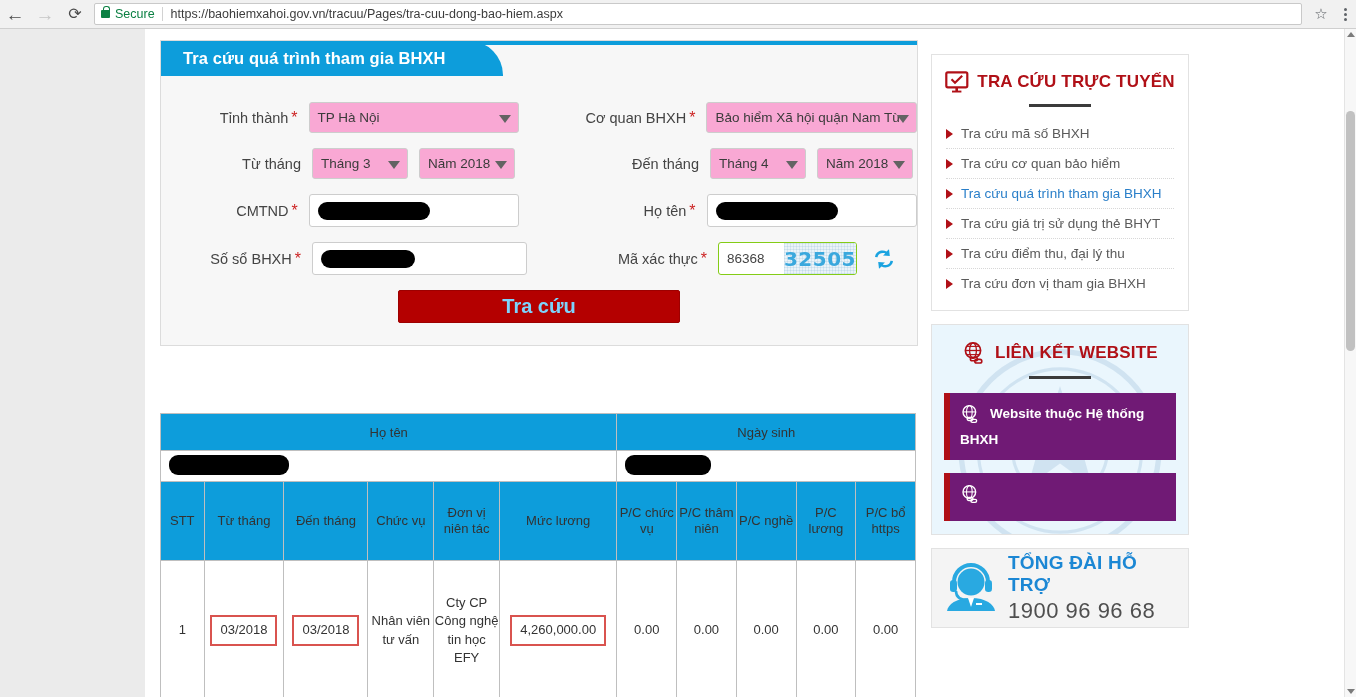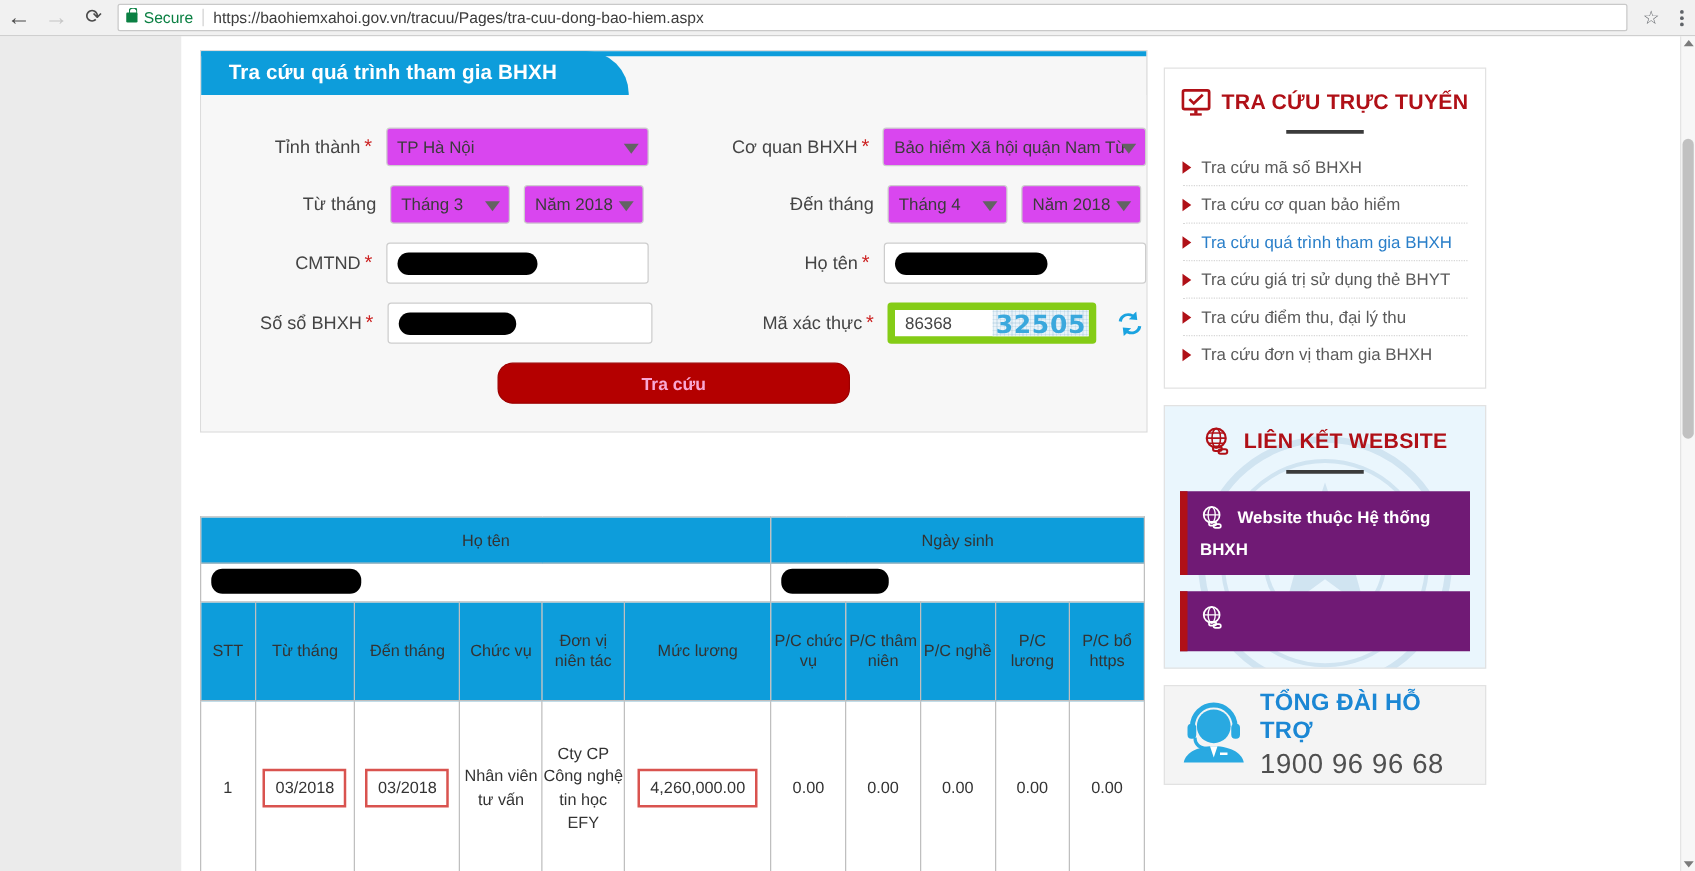--- a/index.html
+++ b/index.html
@@ -58,51 +58,51 @@
   }
   #form-tab-title{color:#fff;font-weight:bold;font-size:16.5px;padding-left:22px;letter-spacing:.1px;white-space:nowrap;}
   #form-tab-strip{position:absolute;left:0;top:0;width:756px;height:4px;background:#0d9ddb;}
   #form-body{padding:26px 0 22px 0;background:#f7f7f7;}
   .frow{display:flex;align-items:center;margin-bottom:15px;}
   .fcell{display:flex;align-items:center;}
   .flabel{font-size:14.5px;color:#444;text-align:right;white-space:nowrap;}
   .req{color:#cc2222;margin-left:3px;}
   .ctrl{margin-left:11px;}
   select, .fakeselect{
-    height:31px;box-sizing:border-box;background:#d946ef;border:1px solid #cdcdcd;border-radius:3px;
+    height:31px;box-sizing:border-box;background:#f9a8d4;border:1px solid #cdcdcd;border-radius:3px;
     font-family:"Liberation Sans",sans-serif;font-size:13.5px;color:#3b3b3b;
     padding:0 26px 0 8px;display:flex;align-items:center;position:relative;
     white-space:nowrap;overflow:hidden;
   }
   .fakeselect .arrow{
     position:absolute;right:7px;top:50%;margin-top:-3px;width:0;height:0;
     border-left:6px solid transparent;border-right:6px solid transparent;border-top:8px solid #636363;
   }
   .textbox{
     height:33px;box-sizing:border-box;background:#fff;border:1px solid #cdcdcd;border-radius:3px;
     font-size:13.5px;color:#3b3b3b;padding:0 8px;display:flex;align-items:center;position:relative;
   }
   .redact{height:18px;background:#000;border-radius:9px;}
   
-  #captcha-wrap{width:167px;height:33px;border:6px solid #84cc16;background:#fff;border-radius:3px;
+  #captcha-wrap{width:139px;height:33px;border:1px solid #84cc16;background:#fff;border-radius:3px;
                 display:flex;align-items:center;overflow:hidden;box-sizing:border-box;}
   #captcha-input{font-size:13.5px;color:#444;padding-left:8px;width:80px;}
   #captcha-img{
     width:87px;height:31px;display:flex;align-items:center;justify-content:center;
     background:
       repeating-linear-gradient(0deg,rgba(120,170,200,.18) 0 1px,transparent 1px 3px),
       repeating-linear-gradient(90deg,rgba(120,170,200,.18) 0 1px,transparent 1px 3px),
       #eaf3f9;
   }
   #captcha-text{font-size:20px;font-weight:bold;color:#3aa8dd;letter-spacing:.5px;font-family:"DejaVu Sans",sans-serif;}
   #refresh-icon{margin-left:14px;width:26px;height:26px;}
   #submit-row{display:flex;justify-content:center;margin-top:8px;}
   #submit-btn{
-    width:280px;height:31px;background:#b40000;color:#f9a8d4;font-weight:bold;font-size:14px;
-    border:1px solid #9d0000;border-radius:12px;display:flex;align-items:center;justify-content:center;cursor:pointer;
+    width:280px;height:31px;background:#b40000;color:#7dd3fc;font-weight:bold;font-size:20px;
+    border:1px solid #9d0000;border-radius:2px;display:flex;align-items:center;justify-content:center;cursor:pointer;
   }
 
   
   #results{position:absolute;left:15px;top:384px;width:756px;border-collapse:collapse;}
   #results td,#results th{border:1px solid #bfbfbf;font-size:13px;color:#333;padding:0;}
   .hdr-blue{background:#0d9ddb;color:#fff;font-weight:normal;text-align:center;font-size:13.5px;}
   .name-hdr{height:36px;}
   .name-val{height:30px;}
   .col-hdr{height:78px;vertical-align:middle;line-height:1.22;padding:2px 3px;}
   .data-cell{vertical-align:middle;text-align:center;line-height:1.45;padding:6px 2px;}

